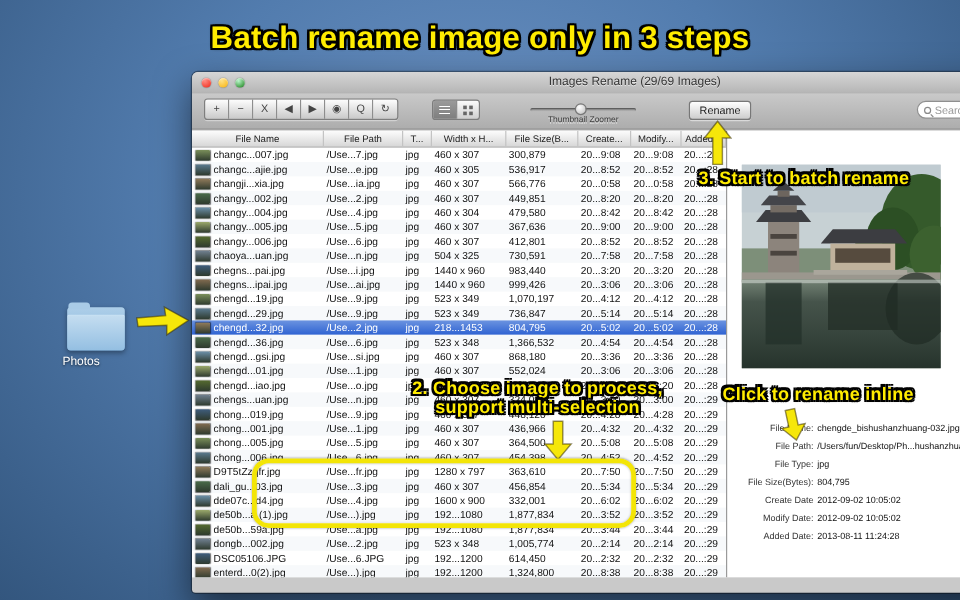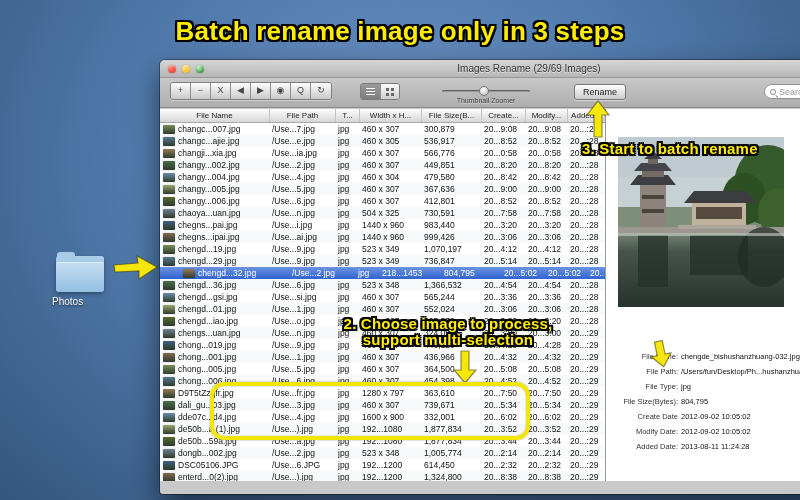--- a/index.html
+++ b/index.html
@@ -89,21 +89,21 @@
   .main { position:absolute; left:0; top:49px; right:0; bottom:13px; display:flex; background:#fff; }
   .listpane { width:445px; position:relative; }
   .thead { display:grid; grid-template-columns:110px 66px 24px 62px 60px 44px 42px 37px;
     height:14px; background:linear-gradient(#fcfcfc,#d7d7d7); border-bottom:1px solid #a9a9a9; }
   .th { font-size:8px; color:#222; line-height:13px; text-align:center;
     border-right:1px solid #c3c3c3; overflow:hidden; white-space:nowrap; }
   .tbody { position:absolute; top:14px; left:0; right:0; bottom:0; overflow:hidden; }
   .trow { display:grid; grid-template-columns:16px 94px 66px 24px 62px 60px 44px 42px 37px;
     height:12px; align-items:center; font-size:8.5px; color:#111; white-space:nowrap; }
   .trow:nth-child(even) { background:#f7f9fb; }
-  .trow.sel { background:linear-gradient(#6b93e0,#2f63d2); color:#fff;padding-left:20px; }
+  .trow.sel { background:linear-gradient(#6b93e0,#2f63d2); color:#fff; }
   .td { overflow:hidden; padding-left:2px; }
   .thumb { width:12px; height:9px; margin-left:3px; border-radius:1px;
     box-shadow:0 0 1px rgba(0,0,0,.6); }
 
   .preview { flex:1; border-left:1px solid #9a9a9a; position:relative; background:#fff; }
   .pv-head { height:14px; background:linear-gradient(#fcfcfc,#d7d7d7); border-bottom:1px solid #a9a9a9;
     font-size:8px; color:#222; text-align:center; line-height:13px; }
   .photo { position:absolute; left:12px; top:28px; width:166px; height:170px; }
   .pv-fields { position:absolute; left:0; top:240px; right:0; }
   .pv-row { display:flex; height:15px; align-items:center; }
@@ -370,21 +370,21 @@
               <div class="td">20...:28</div>
             </div>
             <div class="trow">
               <div>
                 <div class="thumb" style="background: linear-gradient(rgb(107, 143, 168), rgb(46, 58, 46));"></div>
               </div>
               <div class="td">chengd...gsi.jpg</div>
               <div class="td">/Use...si.jpg</div>
               <div class="td">jpg</div>
               <div class="td">460 x 307</div>
-              <div class="td">565,244</div>
+              <div class="td">868,180</div>
               <div class="td">20...3:36</div>
               <div class="td">20...3:36</div>
               <div class="td">20...:28</div>
             </div>
             <div class="trow">
               <div>
                 <div class="thumb" style="background: linear-gradient(rgb(154, 168, 107), rgb(46, 58, 46));"></div>
               </div>
               <div class="td">chengd...01.jpg</div>
               <div class="td">/Use...1.jpg</div>
@@ -487,21 +487,21 @@
               <div class="td">20...:29</div>
             </div>
             <div class="trow">
               <div>
                 <div class="thumb" style="background: linear-gradient(rgb(74, 107, 74), rgb(46, 58, 46));"></div>
               </div>
               <div class="td">dali_gu...03.jpg</div>
               <div class="td">/Use...3.jpg</div>
               <div class="td">jpg</div>
               <div class="td">460 x 307</div>
-              <div class="td">739,671</div>
+              <div class="td">456,854</div>
               <div class="td">20...5:34</div>
               <div class="td">20...5:34</div>
               <div class="td">20...:29</div>
             </div>
             <div class="trow">
               <div>
                 <div class="thumb" style="background: linear-gradient(rgb(107, 143, 168), rgb(46, 58, 46));"></div>
               </div>
               <div class="td">dde07c...d4.jpg</div>
               <div class="td">/Use...4.jpg</div>
@@ -667,16 +667,17 @@
   <svg class="yarrow" style="left:452px; top:350px;" width="26" height="34" viewBox="0 0 26 34">
     <path d="M9 1 L17 1 L17 20 L24 20 L13 33 L2 20 L9 20 Z" fill="#f6e70a" stroke="rgba(60,50,0,.55)" stroke-width="1.2"></path>
   </svg>
   <div class="ybox"></div>
 
   <div class="anno anno-step3">3. Start to batch rename</div>
   <svg class="yarrow" style="left:586px; top:100px;" width="24" height="38" viewBox="0 0 24 38">
     <path d="M8 37 L16 37 L16 15 L23 15 L12 1 L1 15 L8 15 Z" fill="#f6e70a" stroke="rgba(60,50,0,.55)" stroke-width="1.2"></path>
   </svg>
 
+  <div class="anno anno-inline">Click to rename inline</div>
   <svg class="yarrow" style="left:650px; top:340px; transform:rotate(-12deg);" width="22" height="28" viewBox="0 0 22 28">
     <path d="M7 1 L15 1 L15 15 L21 15 L11 27 L1 15 L7 15 Z" fill="#f6e70a" stroke="rgba(60,50,0,.55)" stroke-width="1.2"></path>
   </svg>
 </div>
 
 </body></html>

